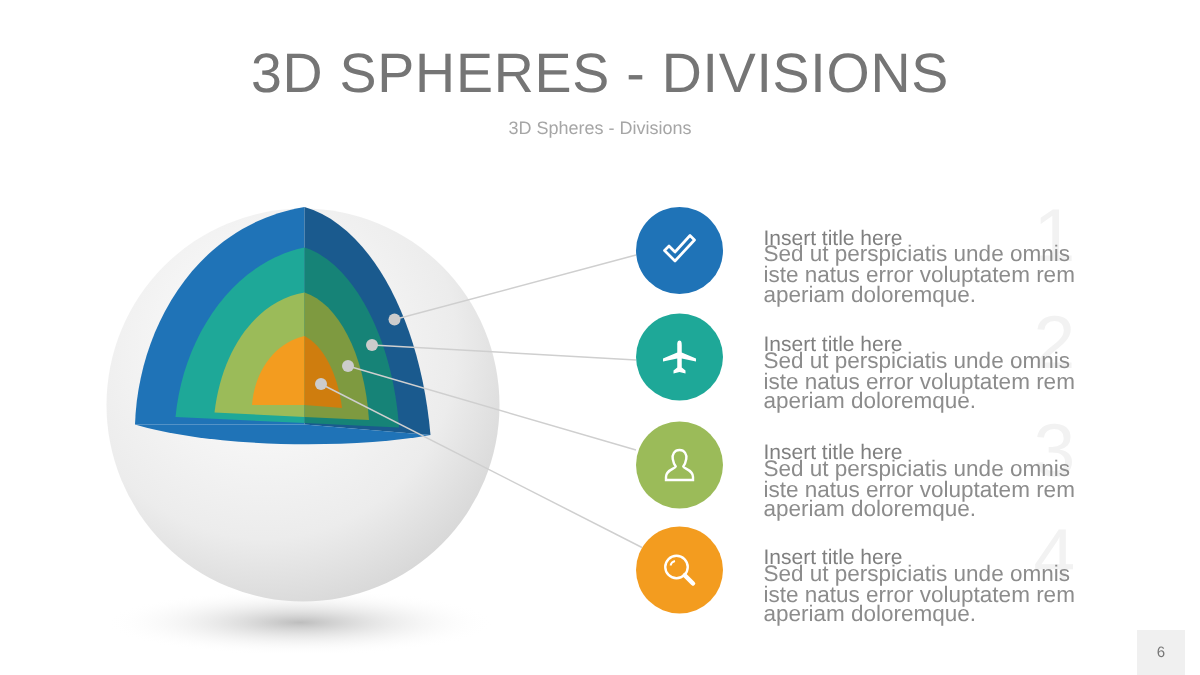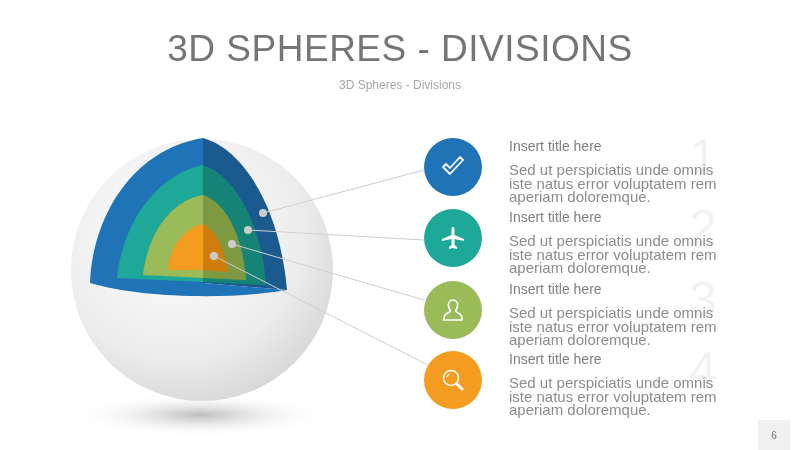--- a/index.html
+++ b/index.html
@@ -6,21 +6,21 @@
   body { width:800px; height:450px; background:#ffffff; position:relative; overflow:hidden;
          font-family:"Liberation Sans", sans-serif; }
   .title { position:absolute; top:28px; left:0; width:800px; text-align:center;
            font-size:37px; color:#757575; letter-spacing:0.5px; }
   .subtitle { position:absolute; top:78px; left:0; width:800px; text-align:center;
               font-size:12px; color:#a6a6a6; }
   svg.diagram { position:absolute; left:0; top:0; }
   .item { position:absolute; left:424px; width:360px; height:60px; }
   .circle { position:absolute; left:0; top:0; width:58px; height:58px; border-radius:50%;
             display:flex; align-items:center; justify-content:center; }
-  .item-title { position:absolute; left:85px; top:0; font-size:14px; color:#7f7f7f; white-space:nowrap; }
+  .item-title { position:absolute; left:85px; top:12px; font-size:14px; color:#7f7f7f; white-space:nowrap; }
   .item-body { position:absolute; left:85px; top:25px; font-size:15px; line-height:13.5px; color:#8c8c8c; width:210px; }
   .num { position:absolute; left:265px; top:-10px; font-size:50px; color:#f2f2f2; font-weight:300; }
   .page { position:absolute; left:758px; top:420px; width:32px; height:30px; background:#f0f0f0;
           color:#777; font-size:10px; display:flex; align-items:center; justify-content:center; }
 </style>
 </head>
 <body>
 
 <div class="title">3D SPHERES - DIVISIONS</div>
 <div class="subtitle">3D Spheres - Divisions</div>

